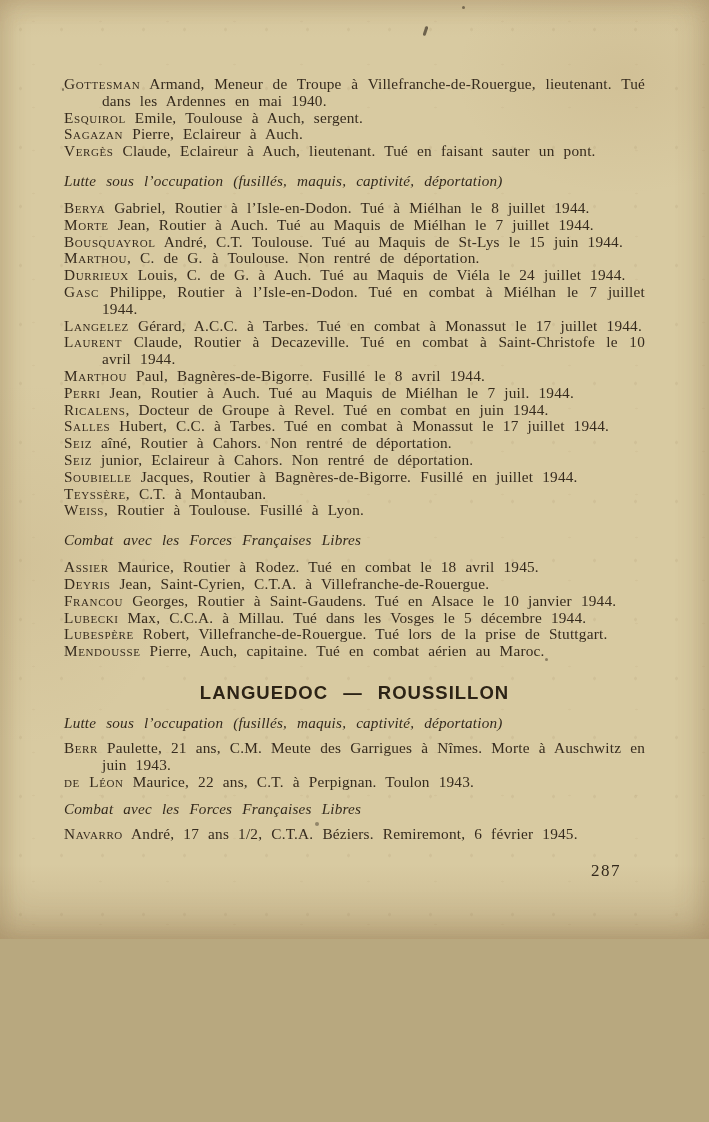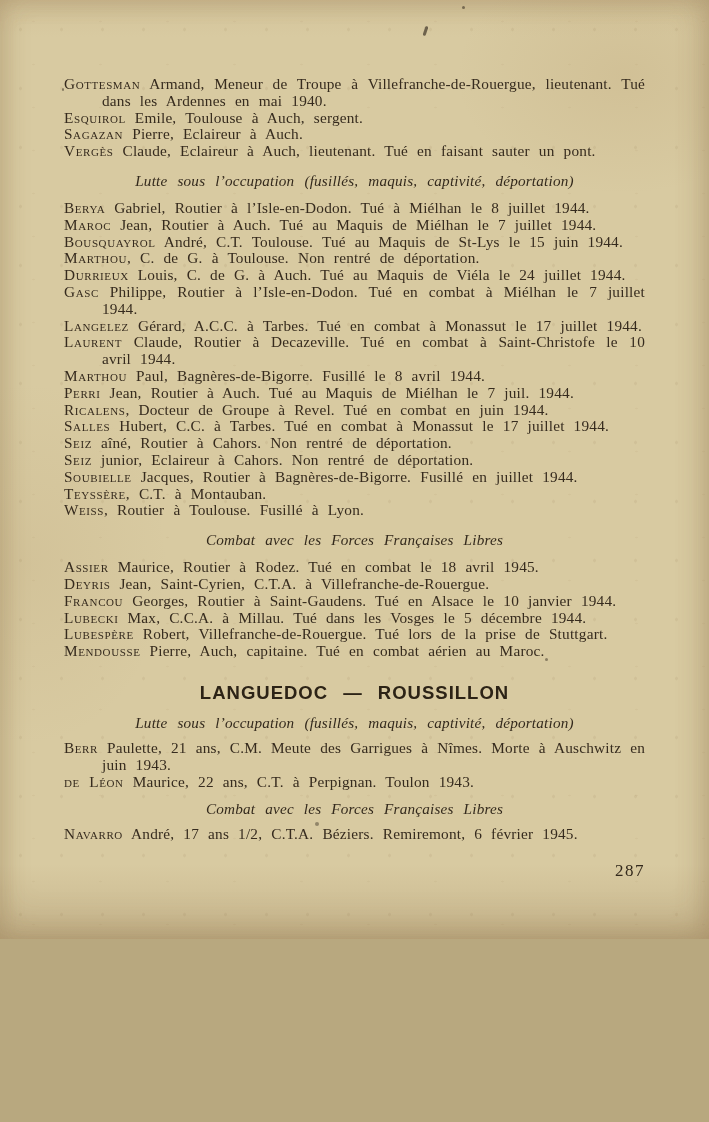--- a/index.html
+++ b/index.html
@@ -30,35 +30,35 @@
   .entry {
     font-size:15.3px; line-height:16.8px;
     text-align:justify;
     word-spacing:5px; letter-spacing:0.2px;
     padding-left:38px; text-indent:-38px;
   }
   .surname { font-variant:small-caps; letter-spacing:0.6px; }
 
   .italic-heading {
     font-size:15.2px; font-style:italic; font-weight:normal; line-height:18px;
-    text-align:center; word-spacing:6px; letter-spacing:0.2px;
+    word-spacing:6px; letter-spacing:0.2px;
     margin:12px 0 10px 0; color:#342a1d;
   }
   .subheading-2 { margin:10px 0 8px 0; }
 
   .region-heading {
     font-family:"Liberation Sans","DejaVu Sans",sans-serif;
     font-size:18.5px; font-weight:bold; line-height:22px;
     letter-spacing:1px; word-spacing:9px;
     text-align:center; margin:22px 0 10px 0; color:#2c2316;
   }
 
   .page-number {
     text-align:right; font-size:17px; letter-spacing:1.5px;
-    margin:18px 0 0 0; color:#33291c;
+    margin:18px 24px 0 0; color:#33291c;
   }
 
   .speck { position:absolute; background:#4a3f30; border-radius:50%; }
   .speck-1 { left:424px; top:26px; width:3px; height:10px; border-radius:2px; transform:rotate(18deg); opacity:.75; }
   .speck-2 { left:462px; top:6px; width:3px; height:3px; opacity:.65; }
   .speck-3 { left:545px; top:658px; width:3px; height:3px; opacity:.55; }
   .speck-4 { left:62px; top:88px; width:2px; height:3px; opacity:.6; }
   .speck-5 { left:315px; top:822px; width:4px; height:4px; opacity:.5; }
 </style>
 </head>
@@ -79,21 +79,21 @@
         <li class="entry"><span class="surname">Esquirol</span><span class="entry-text"> Emile, Toulouse à Auch, sergent.</span></li>
         <li class="entry"><span class="surname">Sagazan</span><span class="entry-text"> Pierre, Eclaireur à Auch.</span></li>
         <li class="entry"><span class="surname">Vergès</span><span class="entry-text"> Claude, Eclaireur à Auch, lieutenant. Tué en faisant sauter un pont.</span></li>
       </ol>
 
     <h3 class="italic-heading">Lutte sous l’occupation (fusillés, maquis, captivité, déportation)</h3>
 
     <ol class="entries">
 
     <li class="entry"><span class="surname">Berya</span><span class="entry-text"> Gabriel, Routier à l’Isle-en-Dodon. Tué à Miélhan le 8 juillet 1944.</span></li>
-        <li class="entry"><span class="surname">Maroc</span><span class="entry-text"> Jean, Routier à Auch. Tué au Maquis de Miélhan le 7 juillet 1944.</span></li>
+        <li class="entry"><span class="surname">Morte</span><span class="entry-text"> Jean, Routier à Auch. Tué au Maquis de Miélhan le 7 juillet 1944.</span></li>
         <li class="entry"><span class="surname">Bousquayrol</span><span class="entry-text"> André, C.T. Toulouse. Tué au Maquis de St-Lys le 15 juin 1944.</span></li>
         <li class="entry"><span class="surname">Marthou</span><span class="entry-text">, C. de G. à Toulouse. Non rentré de déportation.</span></li>
         <li class="entry"><span class="surname">Durrieux</span><span class="entry-text"> Louis, C. de G. à Auch. Tué au Maquis de Viéla le 24 juillet 1944.</span></li>
         <li class="entry"><span class="surname">Gasc</span><span class="entry-text"> Philippe, Routier à l’Isle-en-Dodon. Tué en combat à Miélhan le 7 juillet 1944.</span></li>
         <li class="entry"><span class="surname">Langelez</span><span class="entry-text"> Gérard, A.C.C. à Tarbes. Tué en combat à Monassut le 17 juillet 1944.</span></li>
         <li class="entry"><span class="surname">Laurent</span><span class="entry-text"> Claude, Routier à Decazeville. Tué en combat à Saint-Christofe le 10 avril 1944.</span></li>
         <li class="entry"><span class="surname">Marthou</span><span class="entry-text"> Paul, Bagnères-de-Bigorre. Fusillé le 8 avril 1944.</span></li>
         <li class="entry"><span class="surname">Perri</span><span class="entry-text"> Jean, Routier à Auch. Tué au Maquis de Miélhan le 7 juil. 1944.</span></li>
         <li class="entry"><span class="surname">Ricalens</span><span class="entry-text">, Docteur de Groupe à Revel. Tué en combat en juin 1944.</span></li>
         <li class="entry"><span class="surname">Salles</span><span class="entry-text"> Hubert, C.C. à Tarbes. Tué en combat à Monassut le 17 juillet 1944.</span></li>

